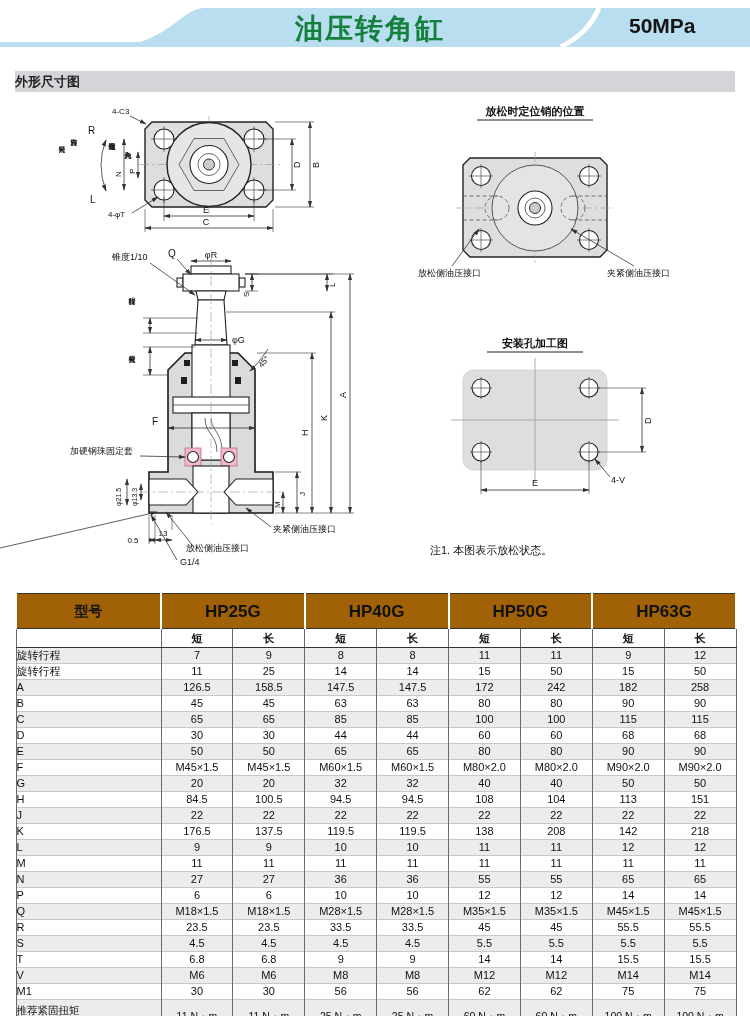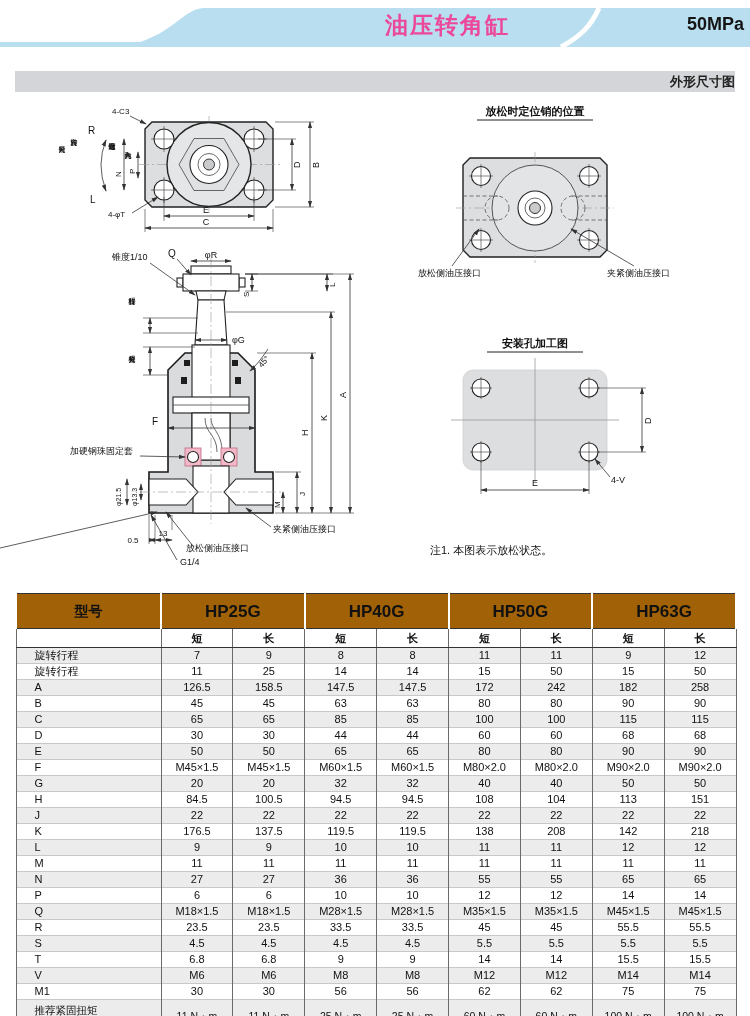--- a/index.html
+++ b/index.html
@@ -1,27 +1,27 @@
 <!DOCTYPE html>
 <html><head>
 <meta charset="utf-8">
 <style>
   html,body{margin:0;padding:0;background:#f2f2f2;}
   .page{position:relative;width:750px;height:1016px;background:#fff;overflow:hidden;
         font-family:"Liberation Sans","DejaVu Sans",sans-serif;color:#111;}
   
   .hdr{position:absolute;left:0;top:0;width:750px;height:52px;}
   .hdr svg{position:absolute;left:0;top:0;}
-  .hdr-title{position:absolute;left:295px;top:10px;width:215px;text-align:right;
-             font-size:23px;font-weight:bold;letter-spacing:2px;color:#ec4899;}
-  .hdr-press{position:absolute;right:6px;top:14px;width:115px;text-align:right;
-             font-size:18px;font-weight:bold;color:#141414;}
+  .hdr-title{position:absolute;left:295px;top:10px;width:215px;text-align:left;
+             font-size:28px;font-weight:bold;letter-spacing:2px;color:#15803d;}
+  .hdr-press{position:absolute;right:6px;top:14px;width:115px;text-align:left;
+             font-size:21px;font-weight:bold;color:#141414;}
   
   .secbar{position:absolute;left:15px;top:71px;width:720px;height:21px;background:#d4d5d8;
-          text-align:right;font-size:13px;font-weight:bold;line-height:21px;color:#222;}
+          text-align:left;font-size:13px;font-weight:bold;line-height:21px;color:#222;}
   
   .draw{position:absolute;left:0;top:95px;}
   .draw text{fill:#111;font-family:"Liberation Sans","DejaVu Sans",sans-serif;font-size:9px;}
   .draw .t10{font-size:10px;} .draw .t11{font-size:11px;font-weight:bold;} .draw .t8{font-size:8px;}
   .draw .t7{font-size:7px;}
   .vtx{writing-mode:vertical-rl;text-orientation:upright;}
   .fillg{fill:#d9dbdd;stroke:#1a1a1a;stroke-width:1.6;}
   .fillg2{fill:#dcdee0;stroke:#222;stroke-width:1.4;}
   .wht{fill:#fff;stroke:#222;stroke-width:1.1;}
   .thin{fill:none;stroke:#444;stroke-width:0.8;}
@@ -36,21 +36,21 @@
   .spec{position:absolute;left:15px;top:593px;width:720px;border-collapse:collapse;
         table-layout:fixed;font-size:11px;color:#111;
         border-top:1.5px solid #333;border-bottom:1.5px solid #333;}
   .spec td,.spec th{border-left:1px solid #6a6a6a;border-right:1px solid #6a6a6a;
         text-align:center;padding:0;height:15px;line-height:15px;overflow:hidden;}
   .spec thead .models th{background:#a16207;height:34px;font-size:17px;font-weight:bold;
         border-left:2px solid #fff;border-right:2px solid #fff;border-bottom:1px solid #333;}
   .spec thead .models th.mlab{font-size:14px;}
   .spec .variants td{height:18px;font-weight:bold;border-bottom:1px solid #333;border-top:none;}
   .spec tbody td{border-top:1px solid #c8c8c8;}
-  .spec .rowlabel{text-align:left;padding-left:18px;}
+  .spec .rowlabel{text-align:left;}
   .spec tr.stripe td{background:#ececec;}
   .spec tr.tall td{height:33px;line-height:13px;font-size:10.5px;}
   .spec tr.tall .rowlabel{line-height:13px;}
 </style>
 </head>
 <body>
 
 <div class="page">
 
   <div class="hdr">

